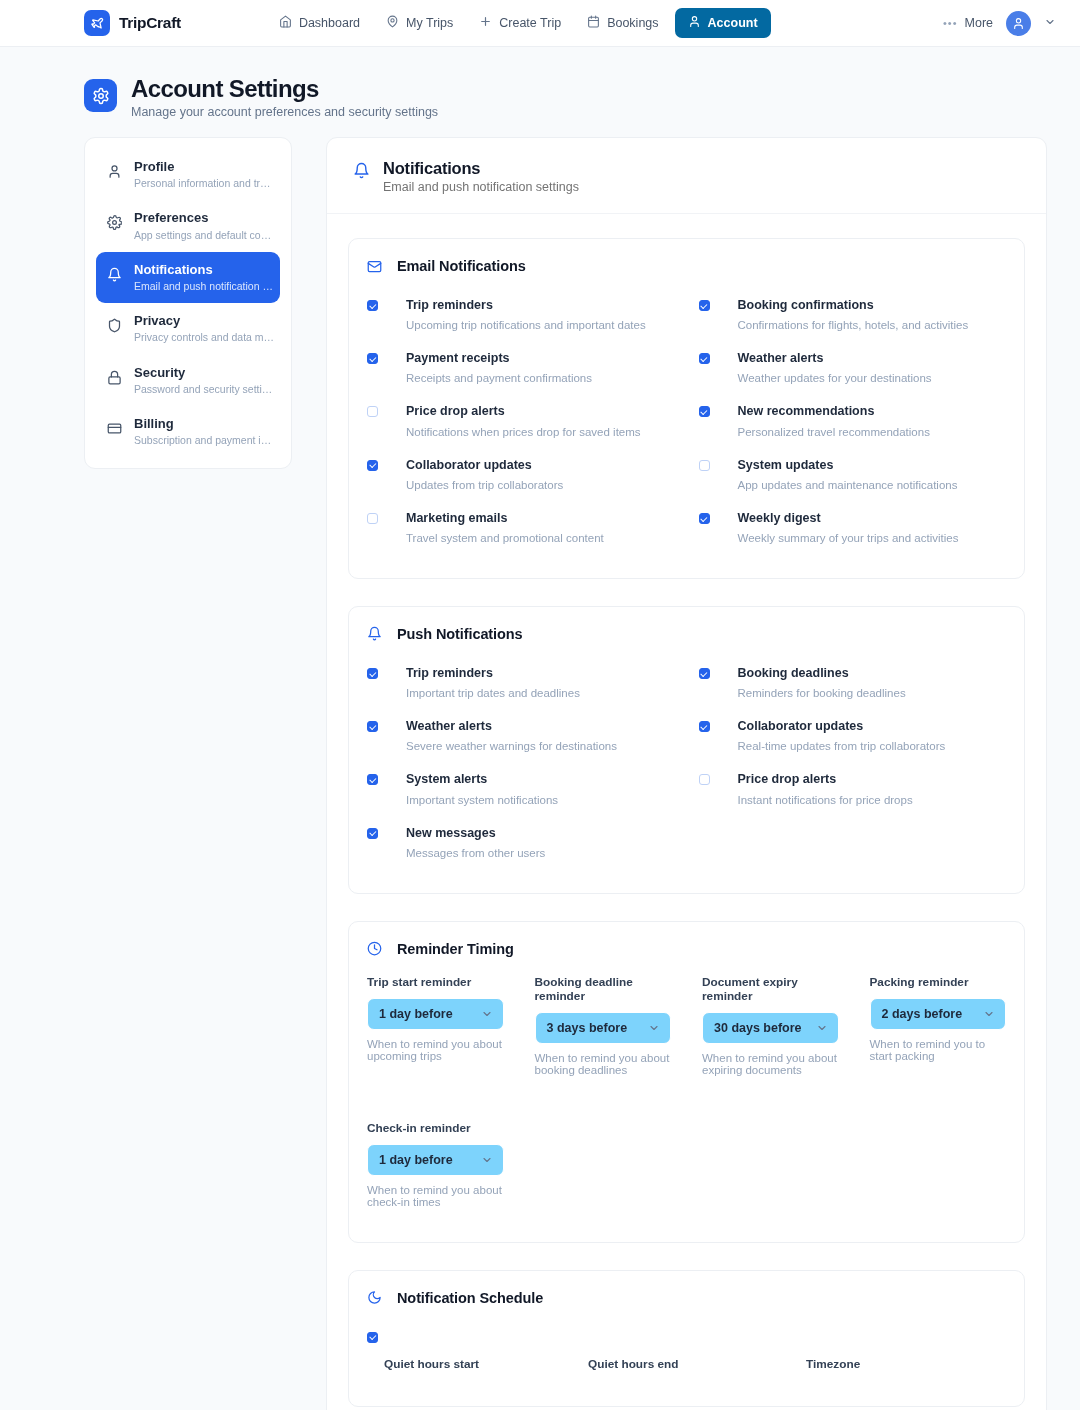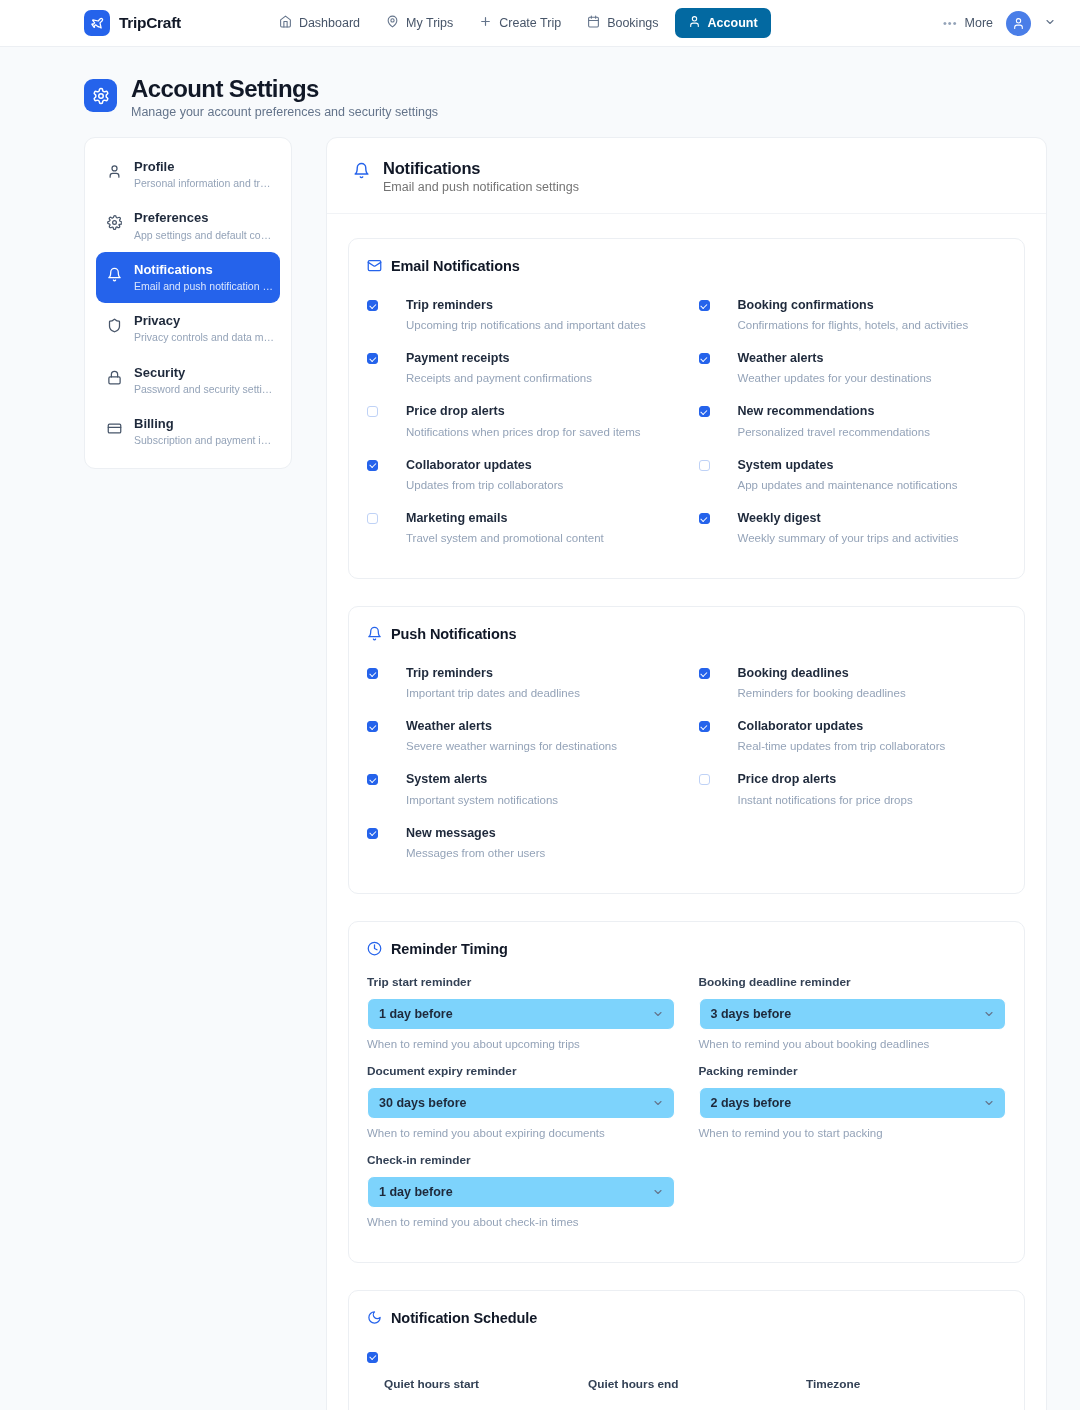--- a/index.html
+++ b/index.html
@@ -86,21 +86,21 @@
     display: flex; align-items: flex-start; gap: 13px;
     padding: 21px 26px 19px; border-bottom: 1px solid #f1f3f6;
   }
   .main-head-ico { color: #2563eb; margin-top: 3px; }
   .main-title { font-size: 16.5px; font-weight: bold; color: #111827; letter-spacing: -0.2px; }
   .main-sub { font-size: 12.5px; color: #737373; margin-top: 2px; }
   .main-body { padding: 24px 21px 30px; display: flex; flex-direction: column; gap: 27px; }
 
   
   .card { border: 1px solid #eceff3; border-radius: 10px; padding: 19px 18px 20px; }
-  .card-head { display: flex; gap: 9px; margin-bottom: 18px; }
+  .card-head { display: flex; align-items: center; gap: 15px; margin-bottom: 18px; }
   .card-head-ico { color: #2563eb; display: flex; }
   .card-title { font-size: 14.5px; font-weight: bold; color: #111827; letter-spacing: -0.1px; }
 
   
   .two-col { display: grid; grid-template-columns: 1fr 1fr; column-gap: 24px; row-gap: 0; }
   .col { display: flex; flex-direction: column; }
   .chk-row { display: flex; gap: 28px; padding: 5px 0 12px; align-items: flex-start; }
   .chk {
     width: 11px; height: 11px; flex: 0 0 11px; margin-top: 3px;
     border-radius: 3px; border: 1.3px solid #bfd2f6; background: #ffffff;
@@ -109,21 +109,21 @@
   .chk.on { background: #2563eb; border-color: #2563eb; }
   .chk.on::after {
     content: ""; width: 5px; height: 2.5px;
     border-left: 1.4px solid #fff; border-bottom: 1.4px solid #fff;
     transform: rotate(-45deg) translate(0px, -0.5px);
   }
   .chk-label { font-size: 12.5px; font-weight: bold; color: #1e293b; line-height: 1.3; }
   .chk-desc { font-size: 11.5px; color: #94a3b8; margin-top: 5px; line-height: 1.3; }
 
   
-  .rt-grid { display: grid; grid-template-columns: 1fr 1fr; column-gap: 24px; row-gap: 0; }
+  .rt-grid { display: grid; grid-template-columns: 1fr 1fr 1fr 1fr; column-gap: 24px; row-gap: 0; gap: 31px; }
   .field { padding-bottom: 14px; }
   .field-label { font-size: 11.8px; font-weight: bold; color: #334155; margin-bottom: 9px; }
   .select {
     display: flex; align-items: center; justify-content: space-between;
     border: 1px solid #ffffff; border-radius: 7px;
     padding: 8px 10px 8px 11px; background: #7dd3fc;
   }
   .select-val { font-size: 12.5px; font-weight: bold; color: #1e293b; }
   .chev { color: #64748b; display: flex; }
   .field-hint { font-size: 11.5px; color: #94a3b8; margin-top: 8px; }

